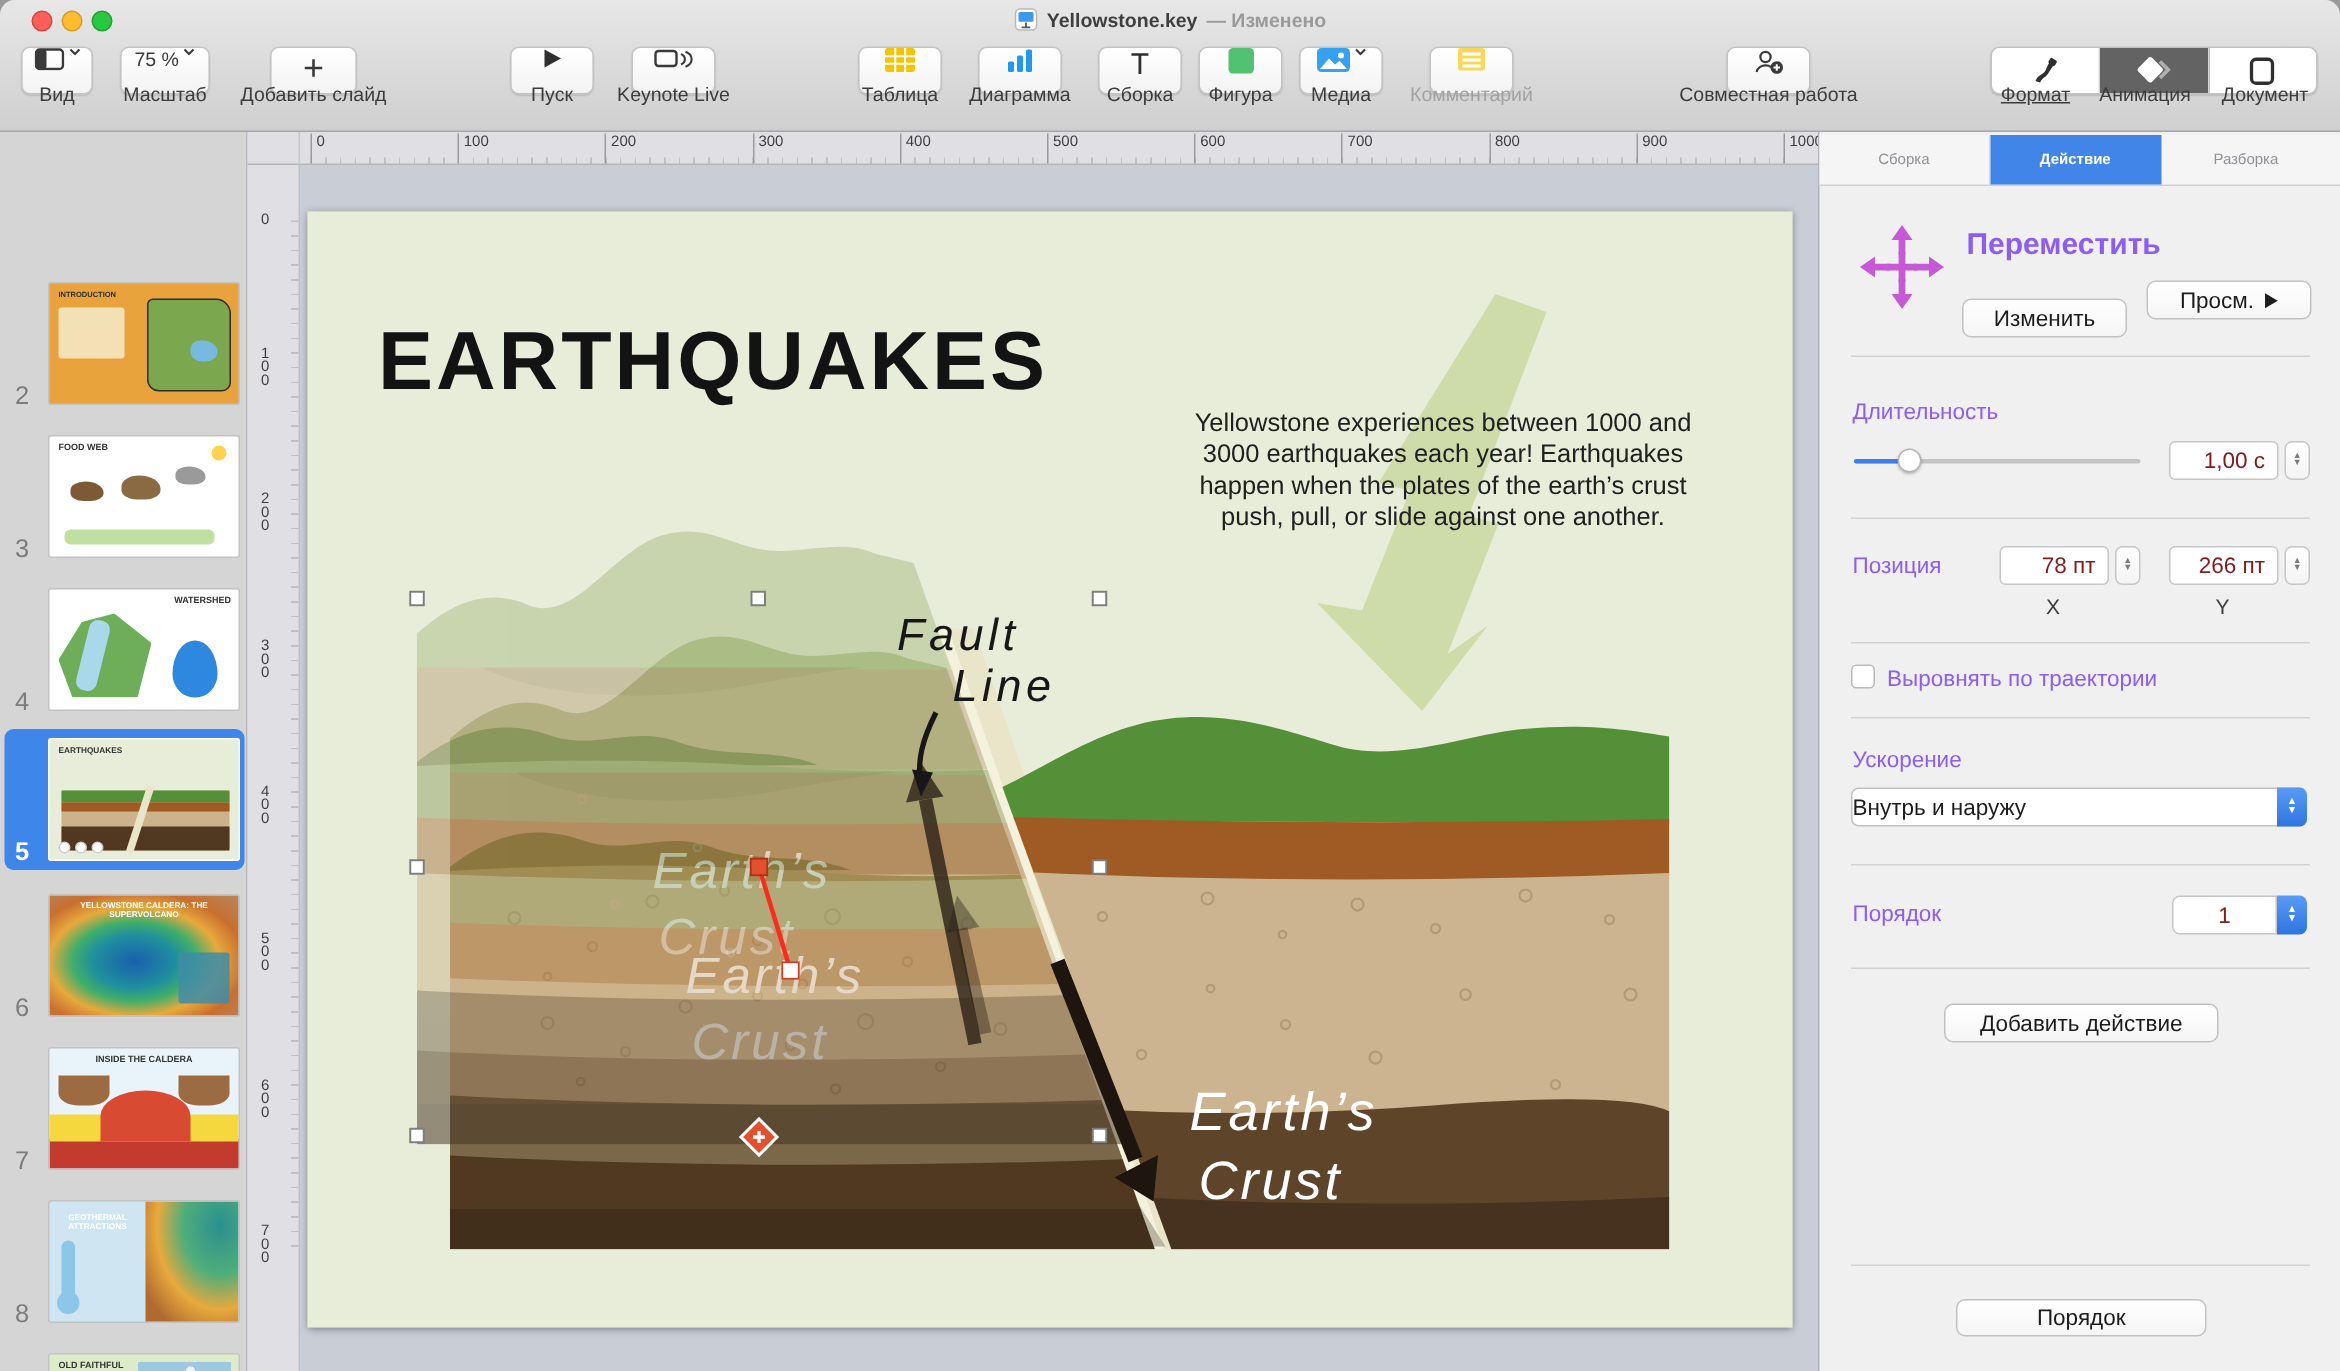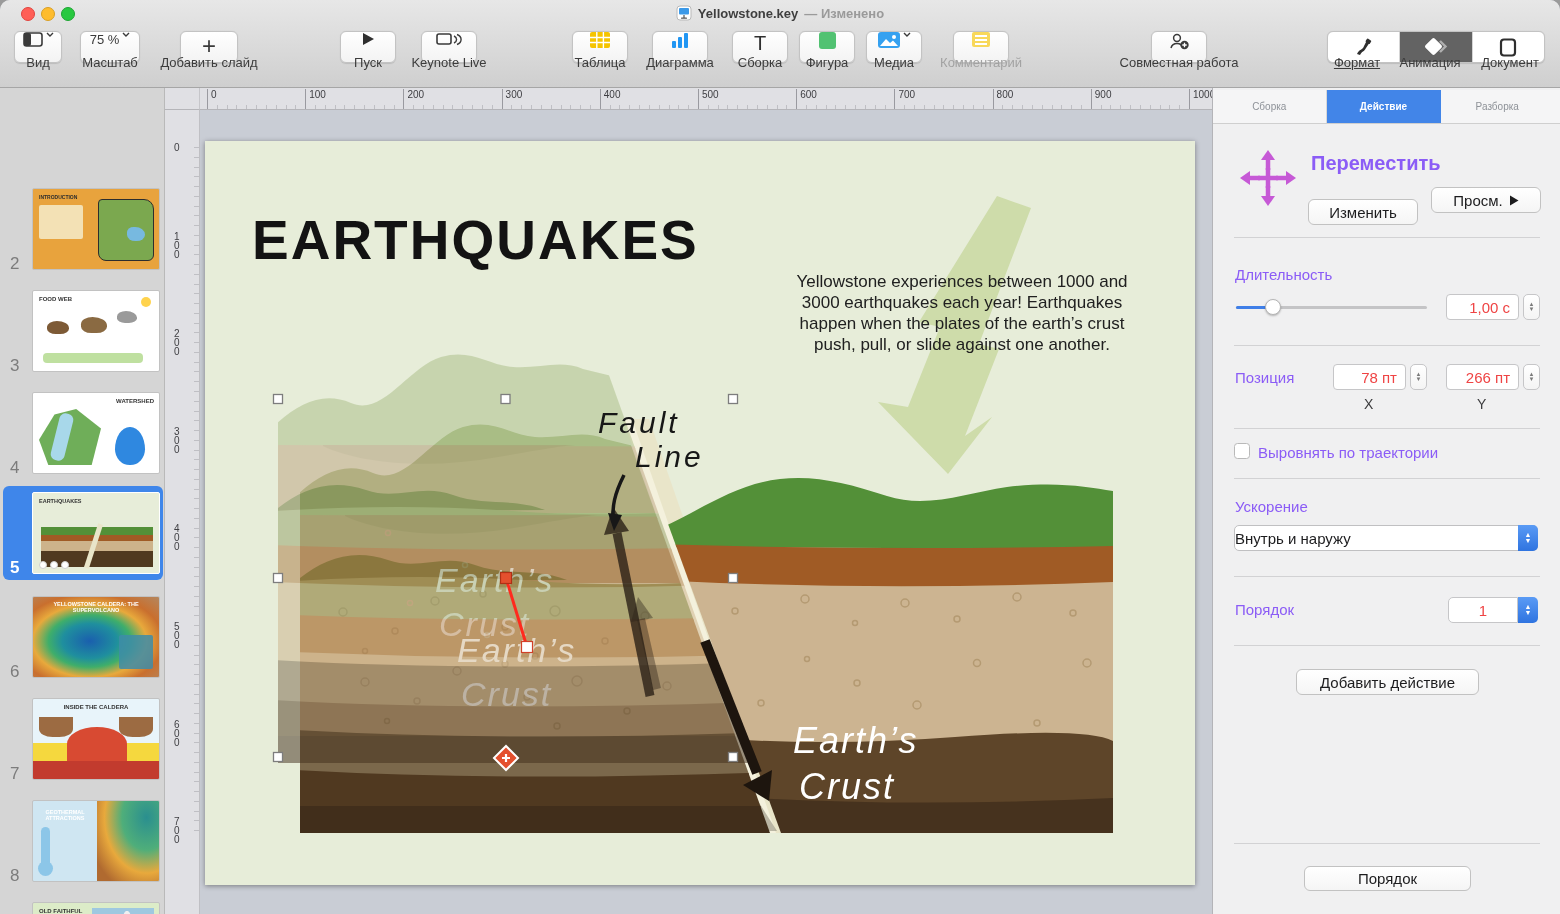--- a/index.html
+++ b/index.html
@@ -41,21 +41,21 @@
   .canvas{position:absolute;left:200px;top:110px;width:1012px;height:804px;background:#c9cdd5;}
   .slide{position:absolute;left:5px;top:31px;width:990px;height:744px;box-shadow:0 1px 5px rgba(0,0,0,.4);background:#e7edd9;}
   
   .panel{position:absolute;left:1212px;top:88px;width:348px;height:826px;background:#f0f0f1;border-left:1px solid #b4b4b8;}
   .tabs{position:absolute;left:0;top:2px;width:348px;height:34px;background:#f5f5f6;border-bottom:1px solid #cfcfcf;display:flex;}
   .tab{width:113.5px;display:flex;align-items:center;justify-content:center;font-size:10px;color:#8e9298;border-right:1px solid #d8d8d8;}
   .tab.sel{background:#4285e8;color:#fff;font-weight:bold;border-right:none;width:114px;}
   .pdiv{position:absolute;left:21px;width:306px;border-top:1px solid #d2d2d4;}
   .plabel{position:absolute;font-size:15px;color:#8b5cf6;}
   .pbtn{position:absolute;height:26px;background:linear-gradient(#fff,#f5f5f5);border:1px solid #c2c2c2;border-radius:6px;font-size:15px;color:#1c1c1e;display:flex;align-items:center;justify-content:center;gap:6px;}
-  .field{position:absolute;height:26px;background:#fff;border:1px solid #c6c6c8;border-radius:4px;font-size:15px;color:#ef4444;display:flex;align-items:center;justify-content:flex-end;padding-right:8px;}
+  .field{position:absolute;height:26px;background:#fff;border:1px solid #c6c6c8;border-radius:4px;font-size:15px;color:#7f1d1d;display:flex;align-items:center;justify-content:flex-end;padding-right:8px;}
   .stepper{position:absolute;width:17px;height:26px;background:linear-gradient(#fff,#f4f4f4);border:1px solid #c6c6c8;border-radius:5px;display:flex;flex-direction:column;align-items:center;justify-content:center;color:#7a7a7a;font-size:6px;line-height:5px;}
   .bluestep{position:absolute;width:20px;height:26px;background:linear-gradient(#5a9bf5,#2f74e0);border-radius:0 5px 5px 0;display:flex;flex-direction:column;align-items:center;justify-content:center;color:#fff;font-size:7px;line-height:6px;}
   .slider-track{position:absolute;height:3px;background:#c4c4c6;border-radius:2px;}
   .slider-fill{position:absolute;height:3px;background:#3f7fe8;border-radius:2px;}
   .slider-thumb{position:absolute;width:16px;height:16px;border-radius:50%;background:#fff;border:1px solid #b5b5b5;box-shadow:0 1px 2px rgba(0,0,0,.25);}
   .checkbox{position:absolute;width:16px;height:16px;background:#fff;border:1px solid #b9b9b9;border-radius:3.5px;}
   .dropdown{position:absolute;height:26px;background:#fff;border:1px solid #c0c0c2;border-radius:5px;font-size:15px;color:#1c1c1e;display:flex;align-items:center;}
   .icon-note{width:18px;height:15px;background:#f8d85a;border-radius:2px;position:relative;}
   .icon-note:before{content:"";position:absolute;left:3px;top:3px;width:12px;height:2px;background:#fff;box-shadow:0 4px 0 #fff,0 8px 0 #fff;}
 </style>

